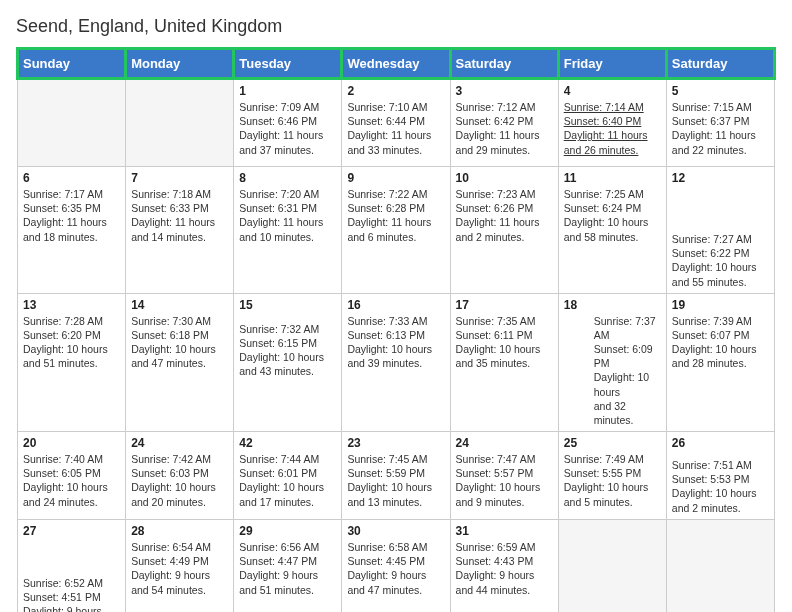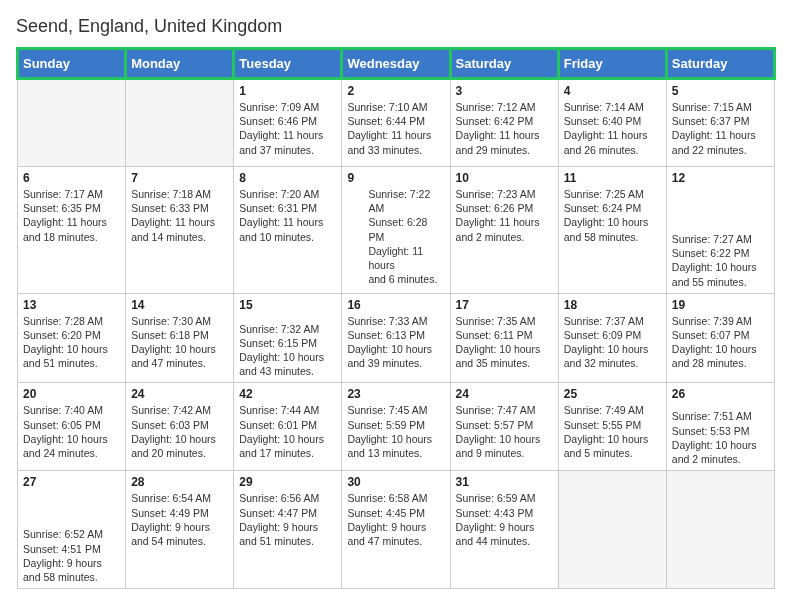--- a/index.html
+++ b/index.html
@@ -124,21 +124,21 @@
         </td>
         <td>
           <span class="day-number">3</span>
           <div class="day-info" style="white-space: pre-line;">Sunrise: 7:12 AM
 Sunset: 6:42 PM
 Daylight: 11 hours
 and 29 minutes.</div>
         </td>
         <td>
           <span class="day-number">4</span>
-          <div class="day-info" style="white-space: pre-line;">Sunrise: 7:14 AM
+          <div class="day-info" style="white-space: pre-line; text-decoration: underline;">Sunrise: 7:14 AM
 Sunset: 6:40 PM
 Daylight: 11 hours
 and 26 minutes.</div>
         </td>
         <td>
           <span class="day-number">5</span>
           <div class="day-info" style="white-space: pre-line;">Sunrise: 7:15 AM
 Sunset: 6:37 PM
 Daylight: 11 hours
 and 22 minutes.</div>
@@ -161,21 +161,21 @@
         </td>
         <td>
           <span class="day-number">8</span>
           <div class="day-info" style="white-space: pre-line;">Sunrise: 7:20 AM
 Sunset: 6:31 PM
 Daylight: 11 hours
 and 10 minutes.</div>
         </td>
         <td>
           <span class="day-number">9</span>
-          <div class="day-info" style="white-space: pre-line; margin-left: 21px;">Sunrise: 7:22 AM
+          <div class="day-info" style="white-space: pre-line;">Sunrise: 7:22 AM
 Sunset: 6:28 PM
 Daylight: 11 hours
 and 6 minutes.</div>
         </td>
         <td>
           <span class="day-number">10</span>
           <div class="day-info" style="white-space: pre-line;">Sunrise: 7:23 AM
 Sunset: 6:26 PM
 Daylight: 11 hours
 and 2 minutes.</div>
@@ -226,21 +226,21 @@
         </td>
         <td>
           <span class="day-number">17</span>
           <div class="day-info" style="white-space: pre-line;">Sunrise: 7:35 AM
 Sunset: 6:11 PM
 Daylight: 10 hours
 and 35 minutes.</div>
         </td>
         <td>
           <span class="day-number">18</span>
-          <div class="day-info" style="white-space: pre-line;">Sunrise: 7:37 AM
+          <div class="day-info" style="white-space: pre-line; margin-left: 30px;">Sunrise: 7:37 AM
 Sunset: 6:09 PM
 Daylight: 10 hours
 and 32 minutes.</div>
         </td>
         <td>
           <span class="day-number">19</span>
           <div class="day-info" style="white-space: pre-line;">Sunrise: 7:39 AM
 Sunset: 6:07 PM
 Daylight: 10 hours
 and 28 minutes.</div>

